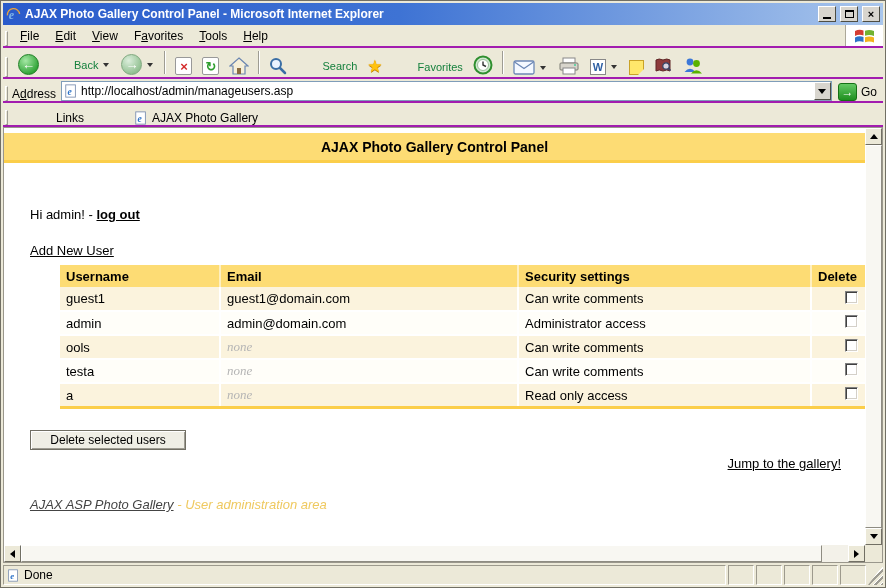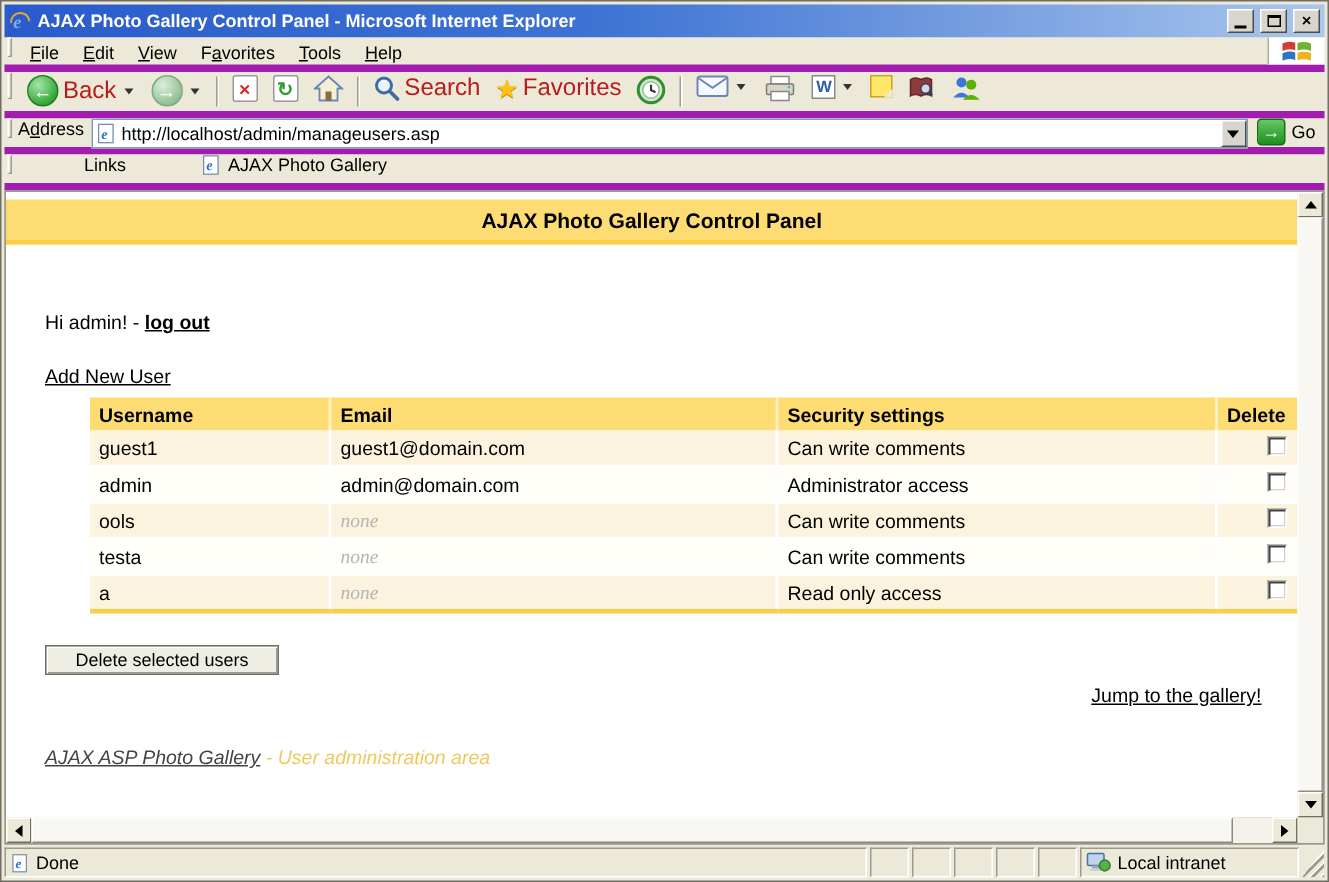--- a/index.html
+++ b/index.html
@@ -25,30 +25,30 @@
   .win-btn {
     width:18px; height:16px; flex:none;
     background:#D8D5CE; border:1px solid; border-color:#FFF #4E4E44 #4E4E44 #FFF;
     display:flex; align-items:center; justify-content:center;
     font-size:11px; font-weight:bold; color:#000; line-height:1;
   }
   .win-btn .minbar { width:8px; height:2px; background:#000; margin-top:8px; }
   .win-btn .maxbox { width:9px; height:8px; border:1px solid #000; border-top:2px solid #000; }
 
   
-  .bar { display:flex; align-items:flex-start; flex:none; background:var(--chrome,#ECE9D8); border-bottom:5px solid #a21caf; }
+  .bar { display:flex; align-items:flex-end; flex:none; background:var(--chrome,#ECE9D8); border-bottom:2px solid #a21caf; }
   .grip { width:3px; height:70%; margin:0 4px 0 2px; border-left:1px solid #fff; border-right:1px solid #9E9C93; border-top:1px solid #fff; border-bottom:1px solid #9E9C93; }
   .menubar { height:23px; font-size:12px; }
   .menu-item { padding:3px 8px; cursor:default; }
   .accel { text-decoration:underline; }
   .winlogo-box { margin-left:auto; width:38px; align-self:stretch; background:#fff; border-left:1px solid #ACA899; display:flex; align-items:center; justify-content:center; }
 
   .toolbar { height:31px; gap:2px; }
   .tb-btn { display:flex; align-items:center; gap:3px; padding:2px 4px; border-radius:2px; }
-  .tb-label { font-size:16px; color:#b91c1c; }
+  .tb-label { font-size:11px; color:#15803d;margin-left:32px; }
   .circ { width:21px; height:21px; border-radius:50%; display:flex; align-items:center; justify-content:center; color:#fff; font-size:13px; font-weight:bold; line-height:1; }
   .circ.green { background:radial-gradient(circle at 35% 30%, #A5E8A5, #2FA335 75%); border:1px solid #1E7F24; }
   .circ.disabled { background:radial-gradient(circle at 35% 30%, #DCEEDC, #8FBF8F 75%); border:1px solid #7FA87F; }
   .caret { width:0; height:0; border-left:3px solid transparent; border-right:3px solid transparent; border-top:4px solid #333; margin:0 2px; }
   .doc-ic { width:17px; height:18px; background:#fff; border:1px solid #999; border-radius:2px; display:flex; align-items:center; justify-content:center; font-weight:bold; font-size:12px; line-height:1; }
   .doc-ic.stop { color:#D42A2A; font-size:13px; }
   .doc-ic.refresh { color:#2F9E2F; font-size:13px; }
   .star { font-size:17px; color:#FFC20E; text-shadow:0 0 1px #D89000, 0 1px 0 #B87700; line-height:1; }
   .word-ic { width:16px; height:16px; background:#fff; border:1px solid #888; color:#2E5FA3; font-weight:bold; font-size:11px; display:flex; align-items:center; justify-content:center; }
   .note-ic { width:15px; height:15px; background:#FFE76B; border:1px solid #C9A227; position:relative; }
@@ -415,27 +415,16 @@
             <text x="4" y="12" font-family="Liberation Serif, serif" font-size="11" font-style="italic" font-weight="bold" fill="#2E73C8">e</text>
           </svg>
       </span>
       <span>Done</span>
     </span>
     <span class="pane small"></span>
     <span class="pane small"></span>
     <span class="pane small"></span>
     <span class="pane small"></span>
     <span class="pane small"></span>
-    <span class="pane zone">
-      <span>
-        <svg width="17" height="14">
-            <rect x="1" y="1" width="11" height="8" rx="1" fill="#BFD4EE" stroke="#4A6FA5"></rect>
-            <rect x="4" y="9" width="5" height="2" fill="#9AA7B8"></rect>
-            <rect x="2.5" y="11" width="8" height="1.5" fill="#C8CDD4"></rect>
-            <circle cx="12.5" cy="9" r="3.6" fill="#57B04A" stroke="#2F7F2F"></circle>
-          </svg>
-      </span>
-      <span>Local intranet</span>
-    </span>
     <span class="resize-grip"></span>
   </div>
 
 </div>
 
 </body></html>

